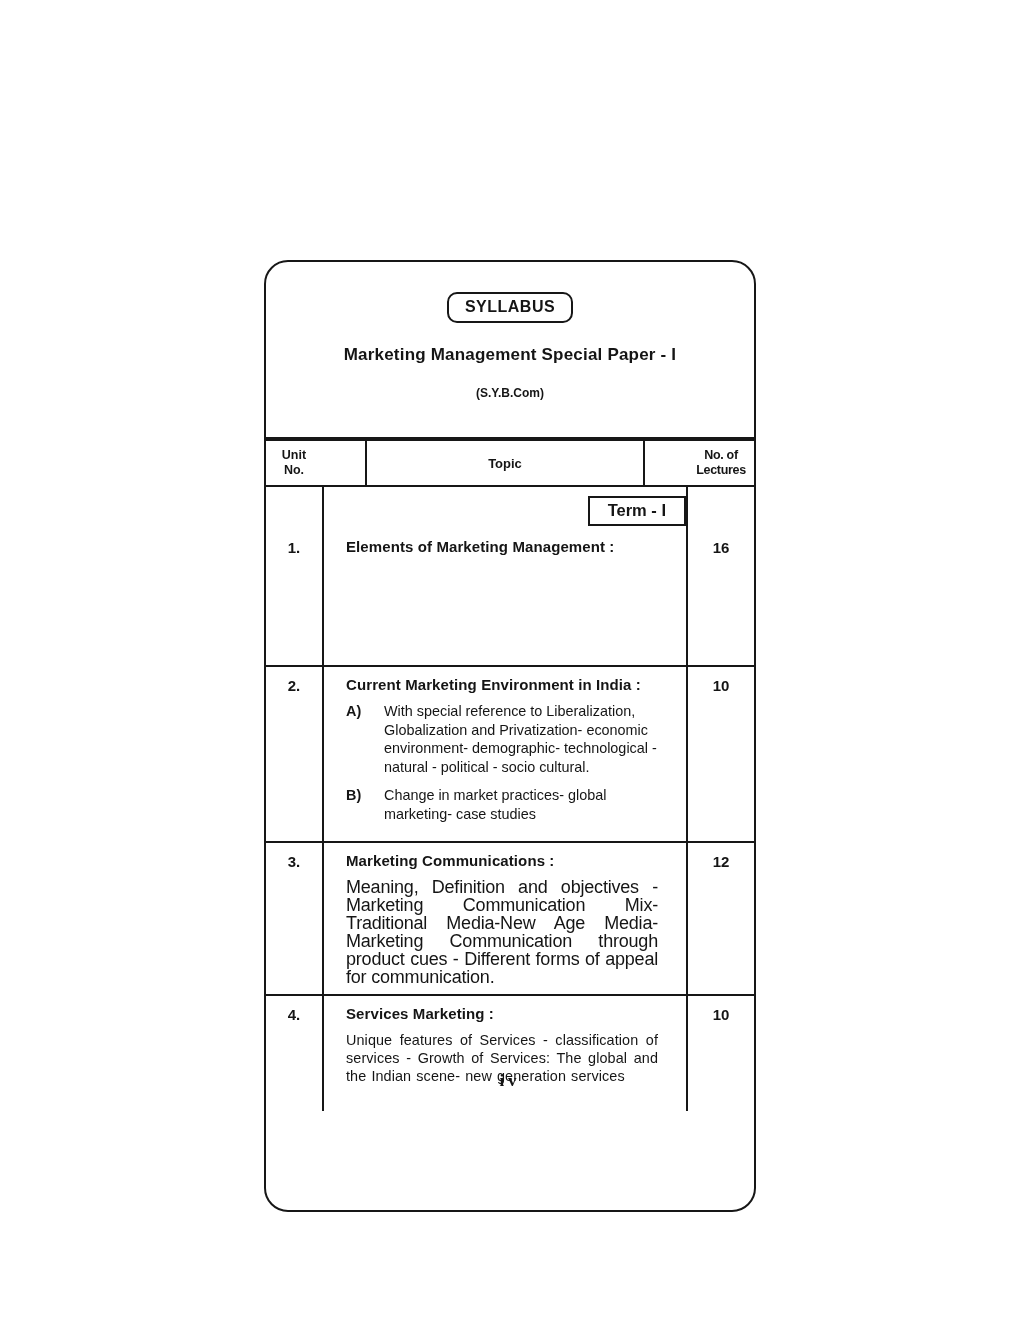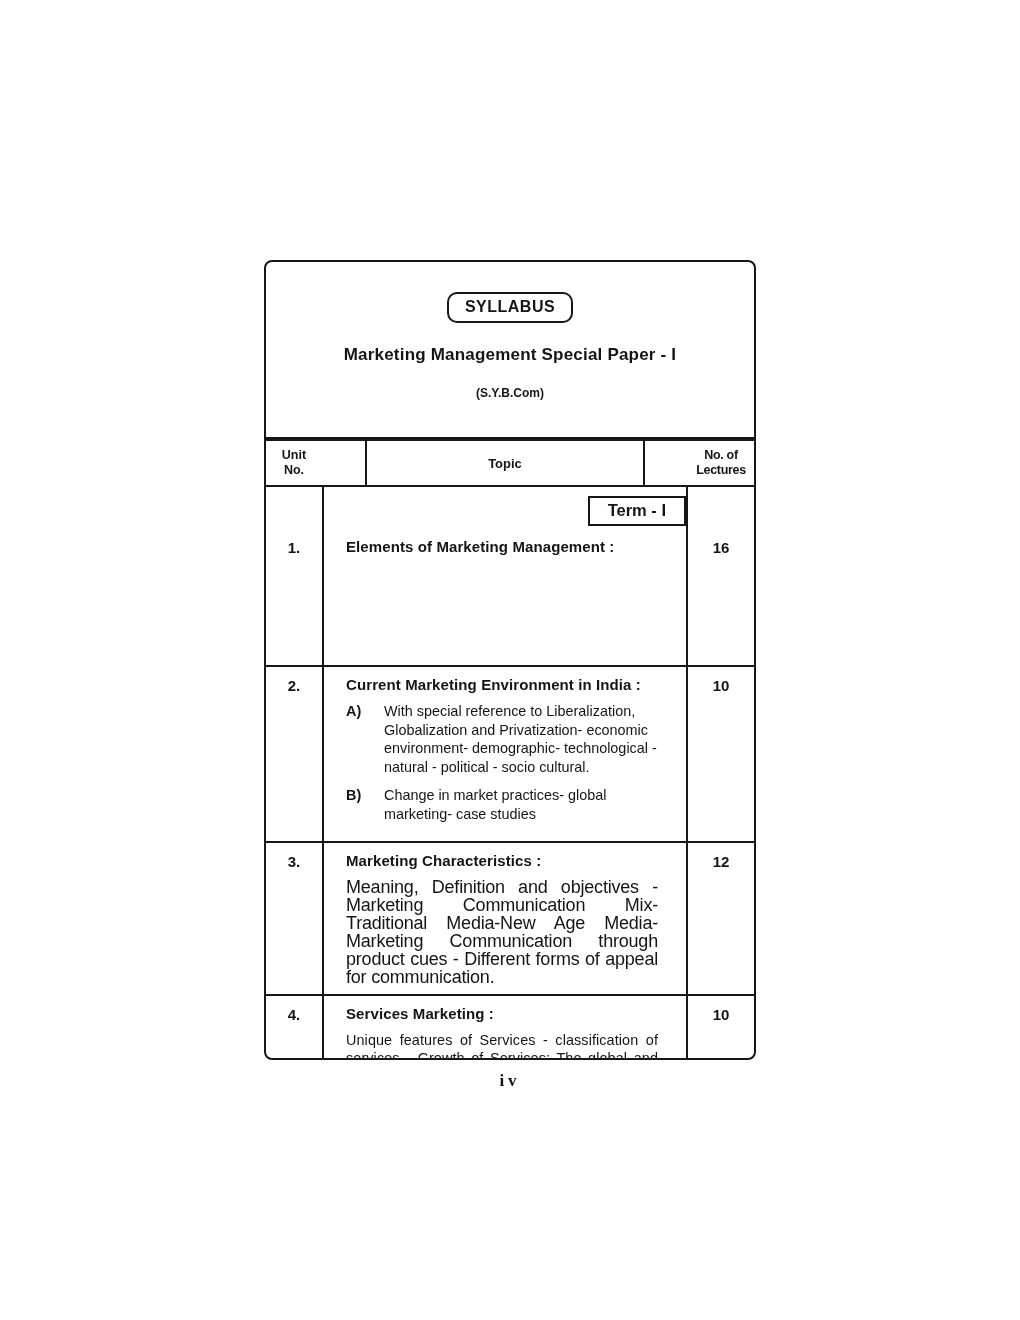--- a/index.html
+++ b/index.html
@@ -13,23 +13,23 @@
     width: 1020px;
     height: 1320px;
     background: #ffffff;
     overflow: hidden;
   }
   .doc-box {
     position: absolute;
     left: 264px;
     top: 260px;
     width: 492px;
-    height: 800px;
+    height: 952px;
     border: 2.5px solid #171717;
-    border-radius: 8px;
+    border-radius: 24px;
     overflow: hidden;
     background: #fff;
   }
   
   .box-header {
     height: 175px;
     text-align: center;
     padding-top: 30px;
   }
   .syllabus-badge {
@@ -219,21 +219,21 @@
           </div>
         </div>
       </div>
       <div class="cell lect-cell">10</div>
     </div>
 
     <div class="row unit-row sep row-3">
       <div class="cell unit-cell">3.</div>
       <div class="cell topic-cell">
         <div class="inner">
-          <div class="unit-title">Marketing Characteristics :</div>
+          <div class="unit-title">Marketing Communications :</div>
           <div class="unit-body tight">Meaning, Definition and objectives - Marketing Communication Mix- Traditional Media-New Age Media-Marketing Communication through product cues - Different forms of appeal for communication.</div>
         </div>
       </div>
       <div class="cell lect-cell">12</div>
     </div>
 
     <div class="row unit-row sep row-4">
       <div class="cell unit-cell">4.</div>
       <div class="cell topic-cell">
         <div class="inner">

